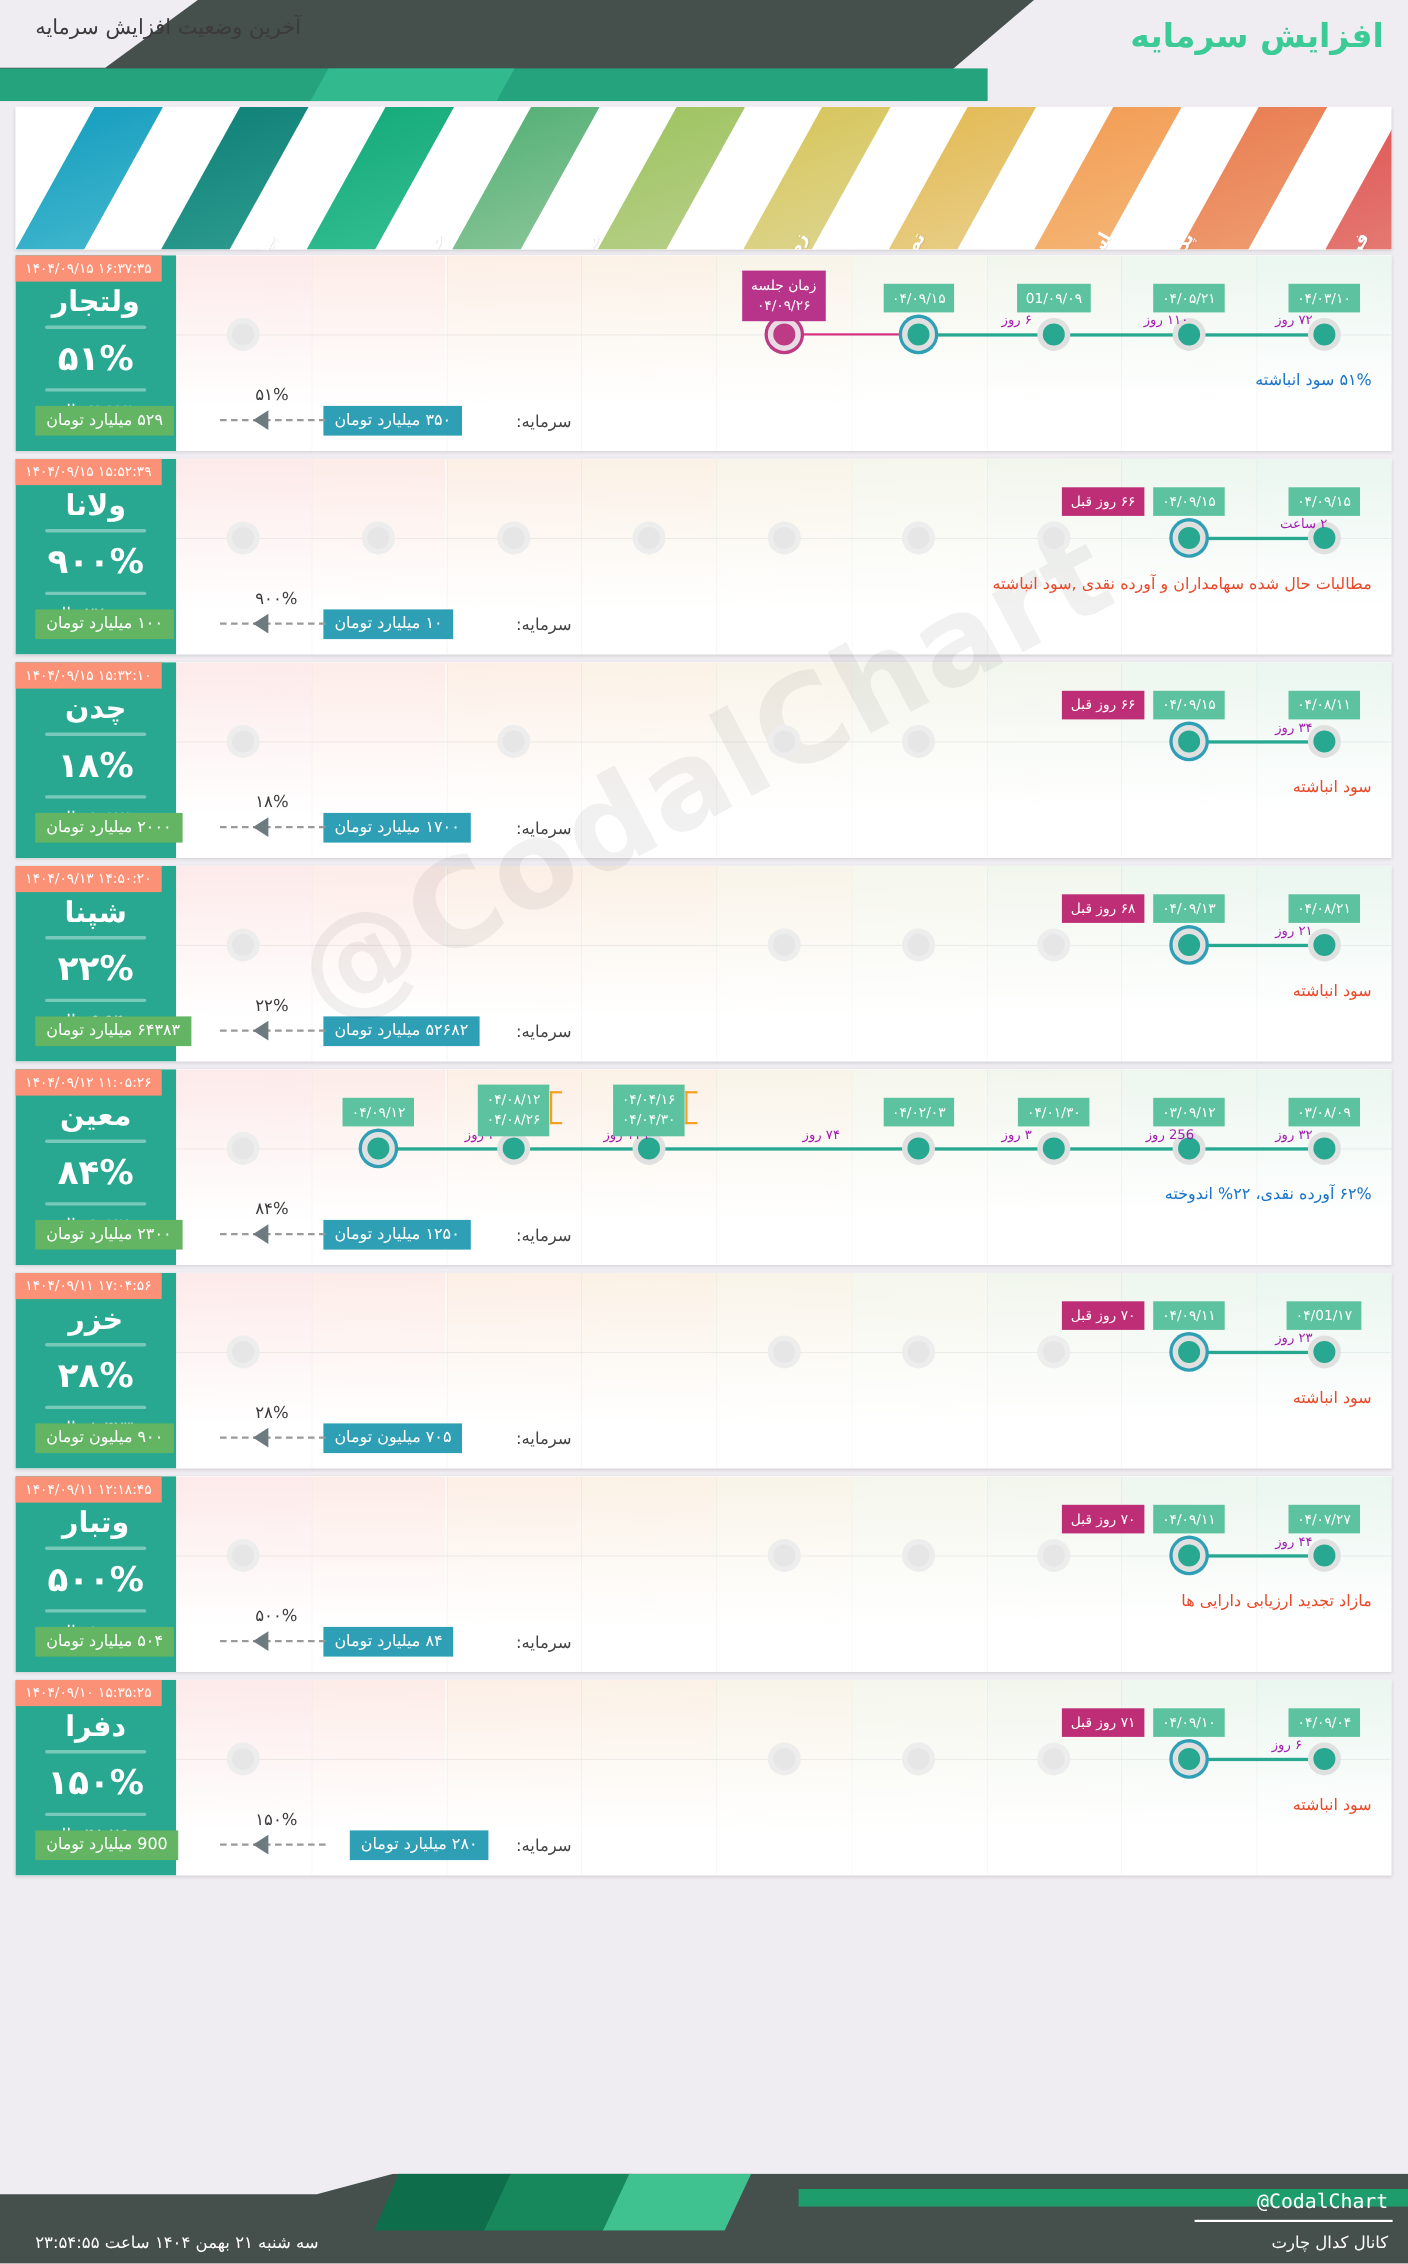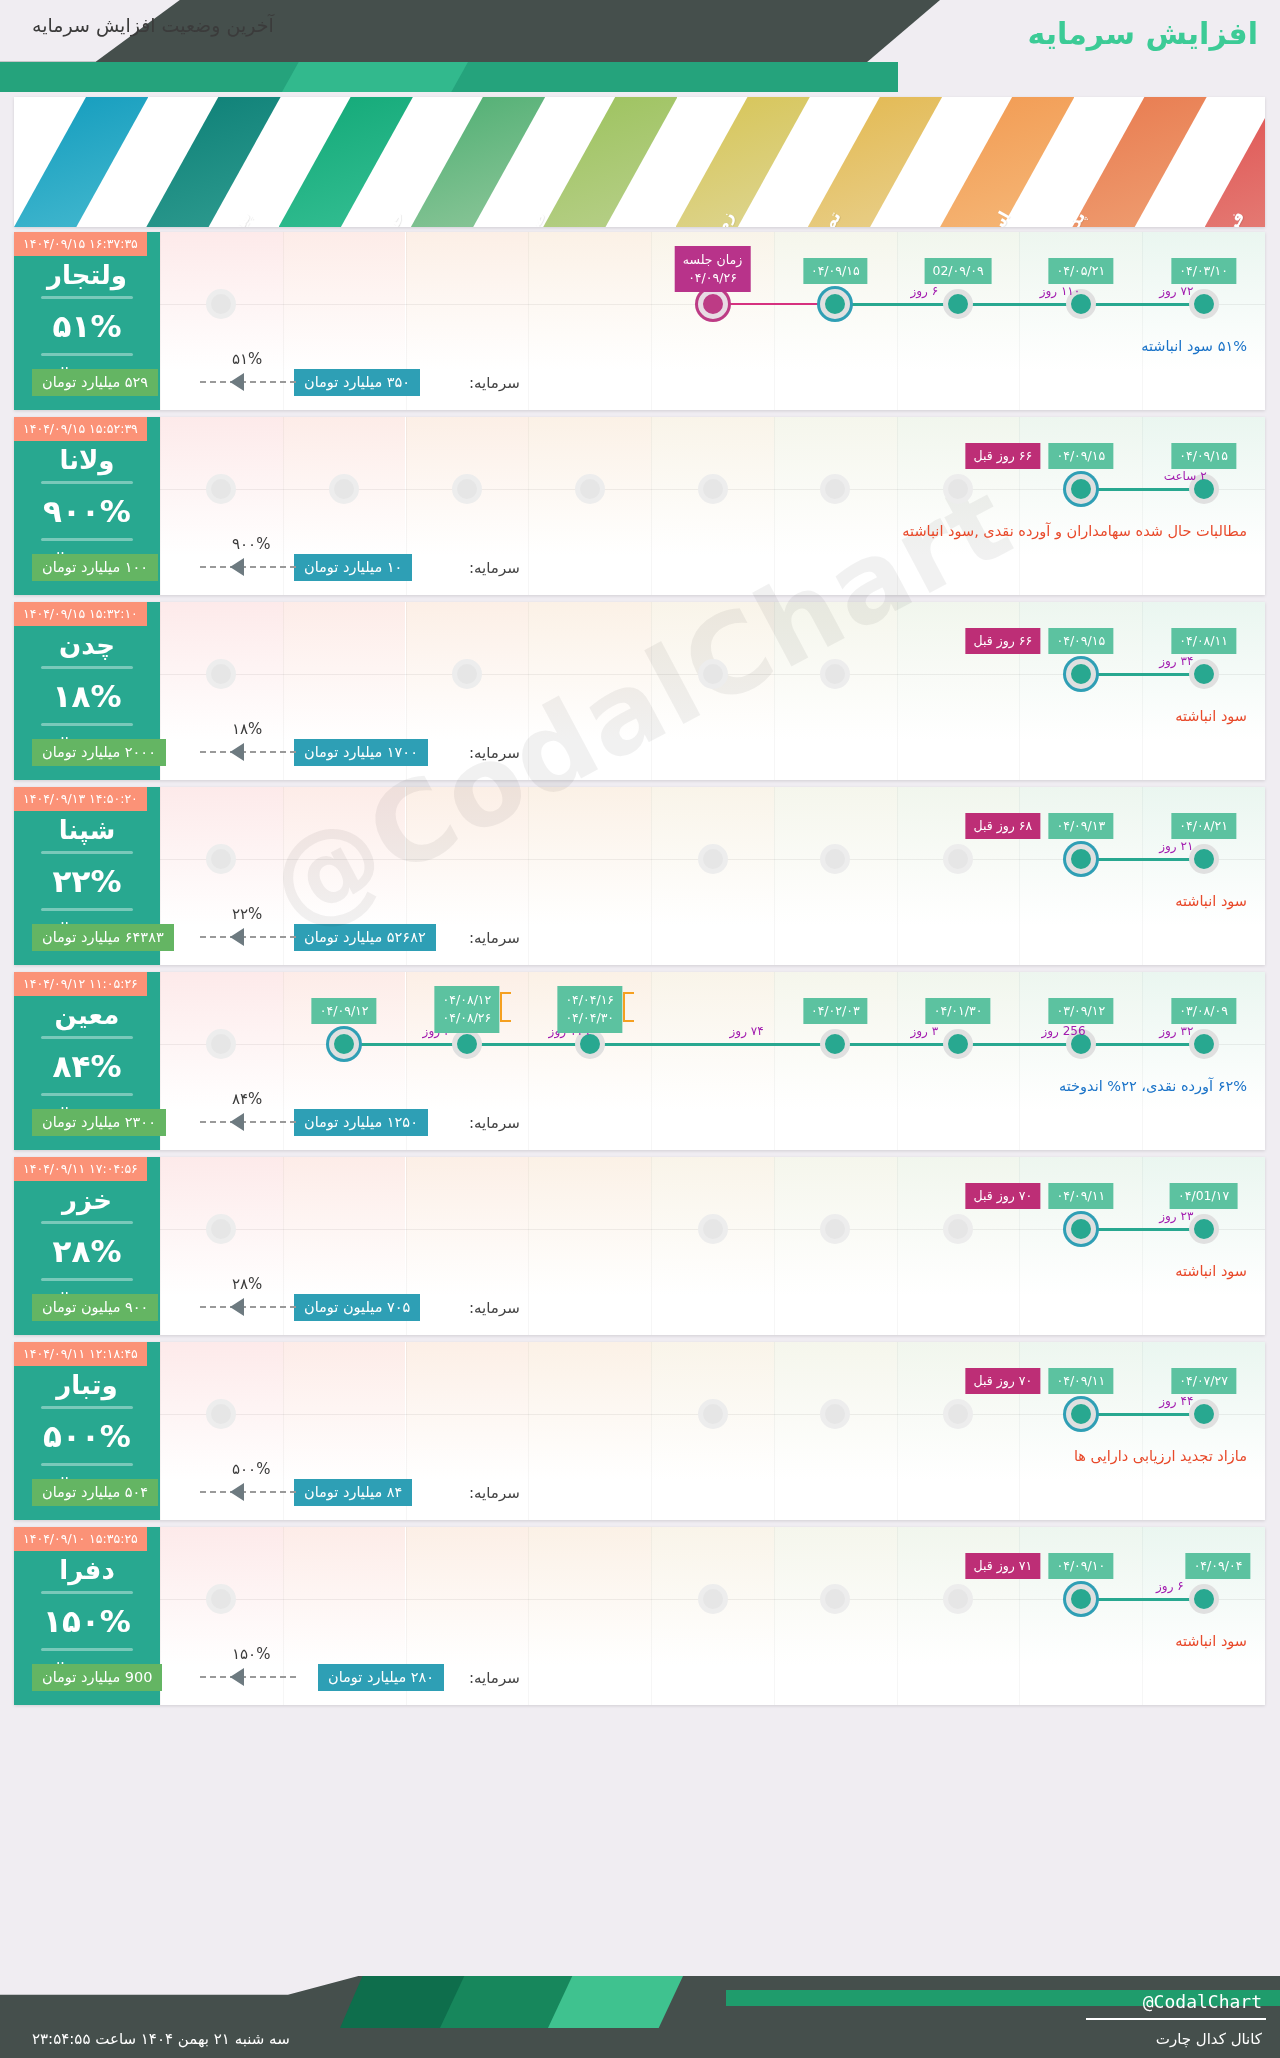--- a/index.html
+++ b/index.html
@@ -262,21 +262,21 @@
           <div class="chip meeting dual" style="right: 552.5px; top: 14px;">
             <div>زمان جلسه</div>
             <div>۰۴/۰۹/۲۶</div>
           </div>
           <div class="node active cur" style="left: 675.278px; top: 72px;"></div>
           <div class="chip" style="right: 429.722px; top: 26px;">
             <div>۰۴/۰۹/۱۵</div>
           </div>
           <div class="node active" style="left: 798.056px; top: 72px;"></div>
           <div class="chip" style="right: 306.944px; top: 26px;">
-            <div>02/۰۹/۰۹</div>
+            <div>01/۰۹/۰۹</div>
           </div>
           <div class="node active" style="left: 920.833px; top: 72px;"></div>
           <div class="chip" style="right: 184.167px; top: 26px;">
             <div>۰۴/۰۵/۲۱</div>
           </div>
           <div class="node active" style="left: 1043.61px; top: 72px;"></div>
           <div class="chip" style="right: 61.3889px; top: 26px;">
             <div>۰۴/۰۳/۱۰</div>
           </div>
           <div class="note blue" style="right: 18px; top: 106px;">۵۱% سود انباشته</div>
@@ -616,21 +616,21 @@
           <div class="node" style="left: 552.5px; top: 72px;"></div>
           <div class="node" style="left: 675.278px; top: 72px;"></div>
           <div class="node" style="left: 798.056px; top: 72px;"></div>
           <div class="node active cur" style="left: 920.833px; top: 72px;"></div>
           <div class="chip" style="right: 184.167px; top: 26px;">
             <div>۰۴/۰۹/۱۰</div>
           </div>
           <div class="chip magenta" style="right: 262.167px; top: 26px;">۷۱ روز قبل</div>
           <div class="chip-dash" style="right: 232.167px; width: 30px; top: 39px;"></div>
           <div class="node active" style="left: 1043.61px; top: 72px;"></div>
-          <div class="chip" style="right: 47px; top: 26px;">
+          <div class="chip" style="right: 61px; top: 26px;">
             <div>۰۴/۰۹/۰۴</div>
           </div>
           <div class="note red" style="right: 18px; top: 106px;">سود انباشته</div>
         </div>
         <div class="timestamp" style="right: auto; left: 0px;">۱۴۰۴/۰۹/۱۰ ۱۵:۳۵:۲۵</div>
         <div class="cap-label" style="left: 455px; bottom: 18px;">سرمایه:</div>
         <div class="cap-old" style="left: 280px; bottom: 14px; margin-left: 24px;">۲۸۰ میلیارد تومان</div>
         <div class="cap-arrow-line" style="left: 186px; width: 96px; bottom: 27px;"></div>
         <div class="cap-arrow-head" style="left: 216px; bottom: 19px;"></div>
         <div class="cap-pct" style="left: 218px; bottom: 42px;">۱۵۰%</div>

